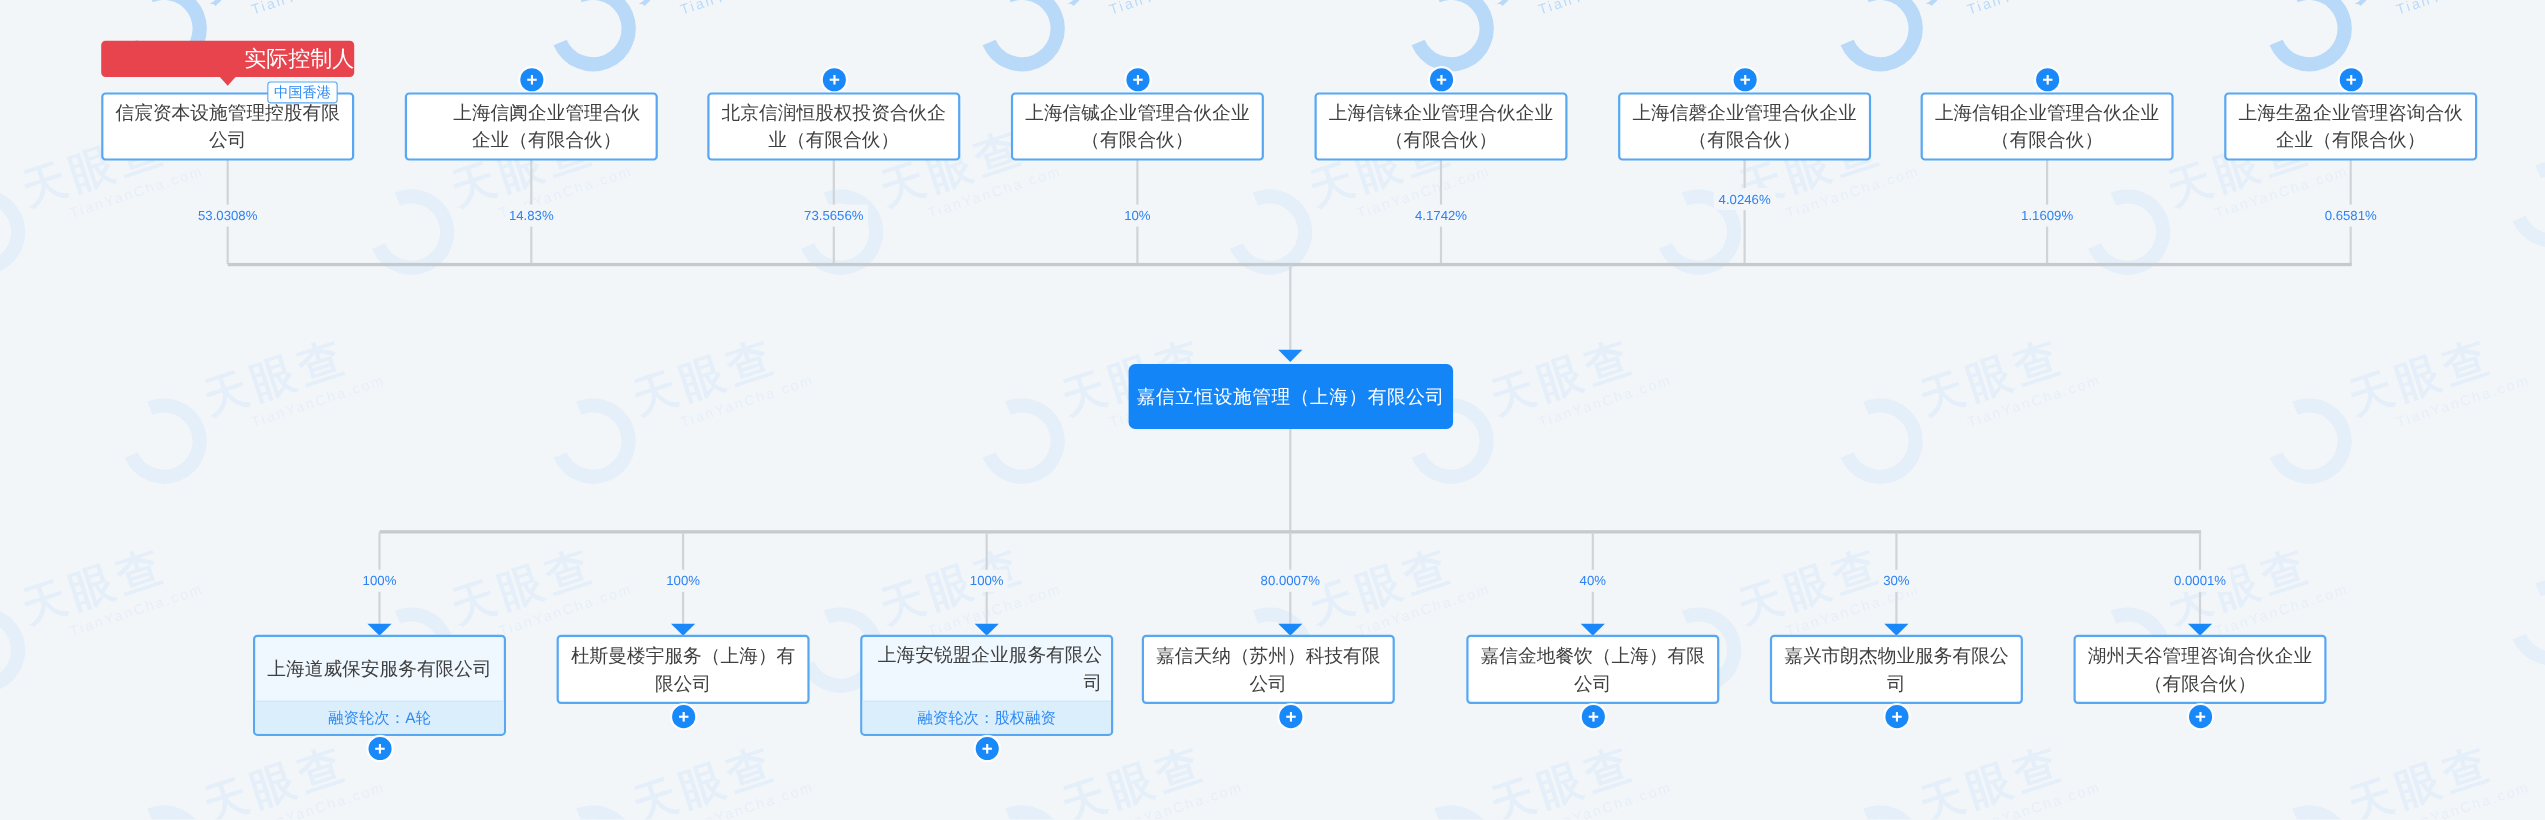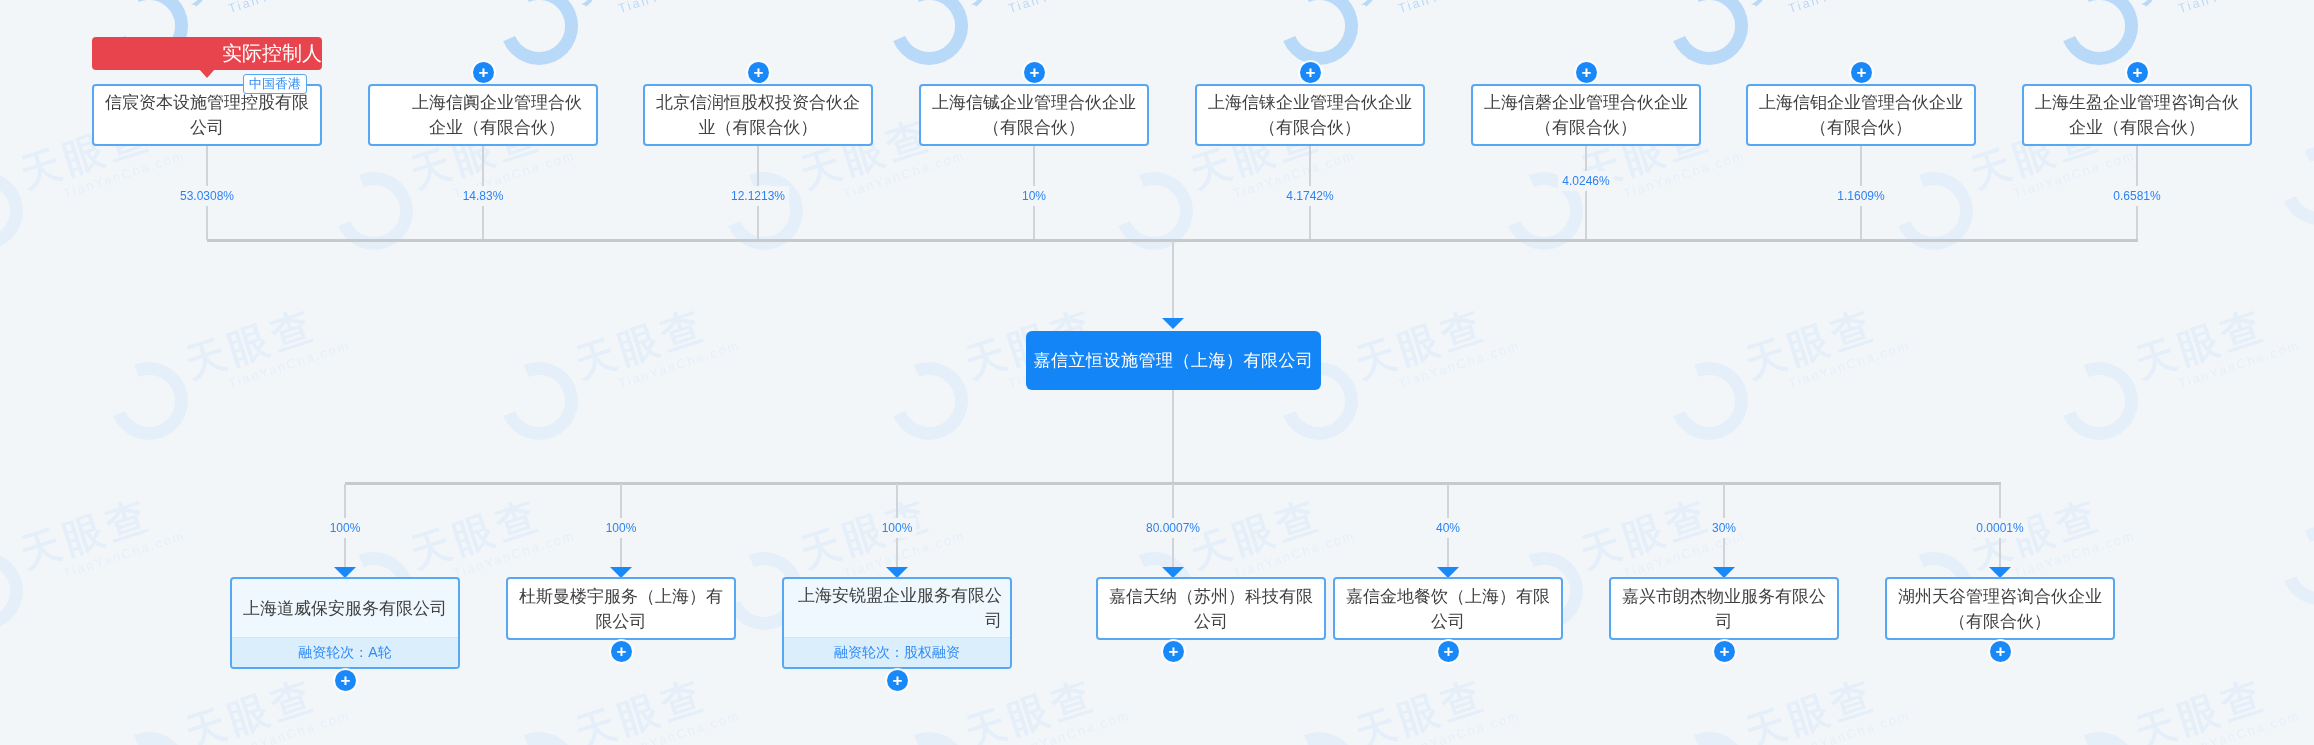--- a/index.html
+++ b/index.html
@@ -352,21 +352,21 @@
   <div class="arrow-down" style="left:1713px;top:567px;"></div>
   <div class="arrow-down" style="left:1989px;top:567px;"></div>
 
   <div class="pct" style="left:137px;top:186px;">
       <span>53.0308%</span>
     </div>
   <div class="pct" style="left:413px;top:186px;">
       <span>14.83%</span>
     </div>
   <div class="pct" style="left:688px;top:186px;">
-      <span>12.1213%</span>
+      <span>73.5656%</span>
     </div>
   <div class="pct" style="left:964px;top:186px;">
       <span>10%</span>
     </div>
   <div class="pct" style="left:1240px;top:186px;">
       <span>4.1742%</span>
     </div>
   <div class="pct" style="left:1516px;top:171px;">
       <span>4.0246%</span>
     </div>
@@ -454,21 +454,21 @@
       <span>杜斯曼楼宇服务（上海）有限公司</span>
     </div>
   <div class="node tall" style="left:782px;text-align:right;">
     <div class="tall-name">
         <span>上海安锐盟企业服务有限公司</span>
       </div>
     <div class="funding">
         <span>融资轮次：股权融资</span>
       </div>
   </div>
-  <div class="node h63" style="left:1096px;">
+  <div class="node h63" style="left:1038px;">
       <span>嘉信天纳（苏州）科技有限公司</span>
     </div>
   <div class="node h63" style="left:1333px;">
       <span>嘉信金地餐饮（上海）有限公司</span>
     </div>
   <div class="node h63" style="left:1609px;">
       <span>嘉兴市朗杰物业服务有限公司</span>
     </div>
   <div class="node h63" style="left:1885px;">
       <span>湖州天谷管理咨询合伙企业（有限合伙）</span>

